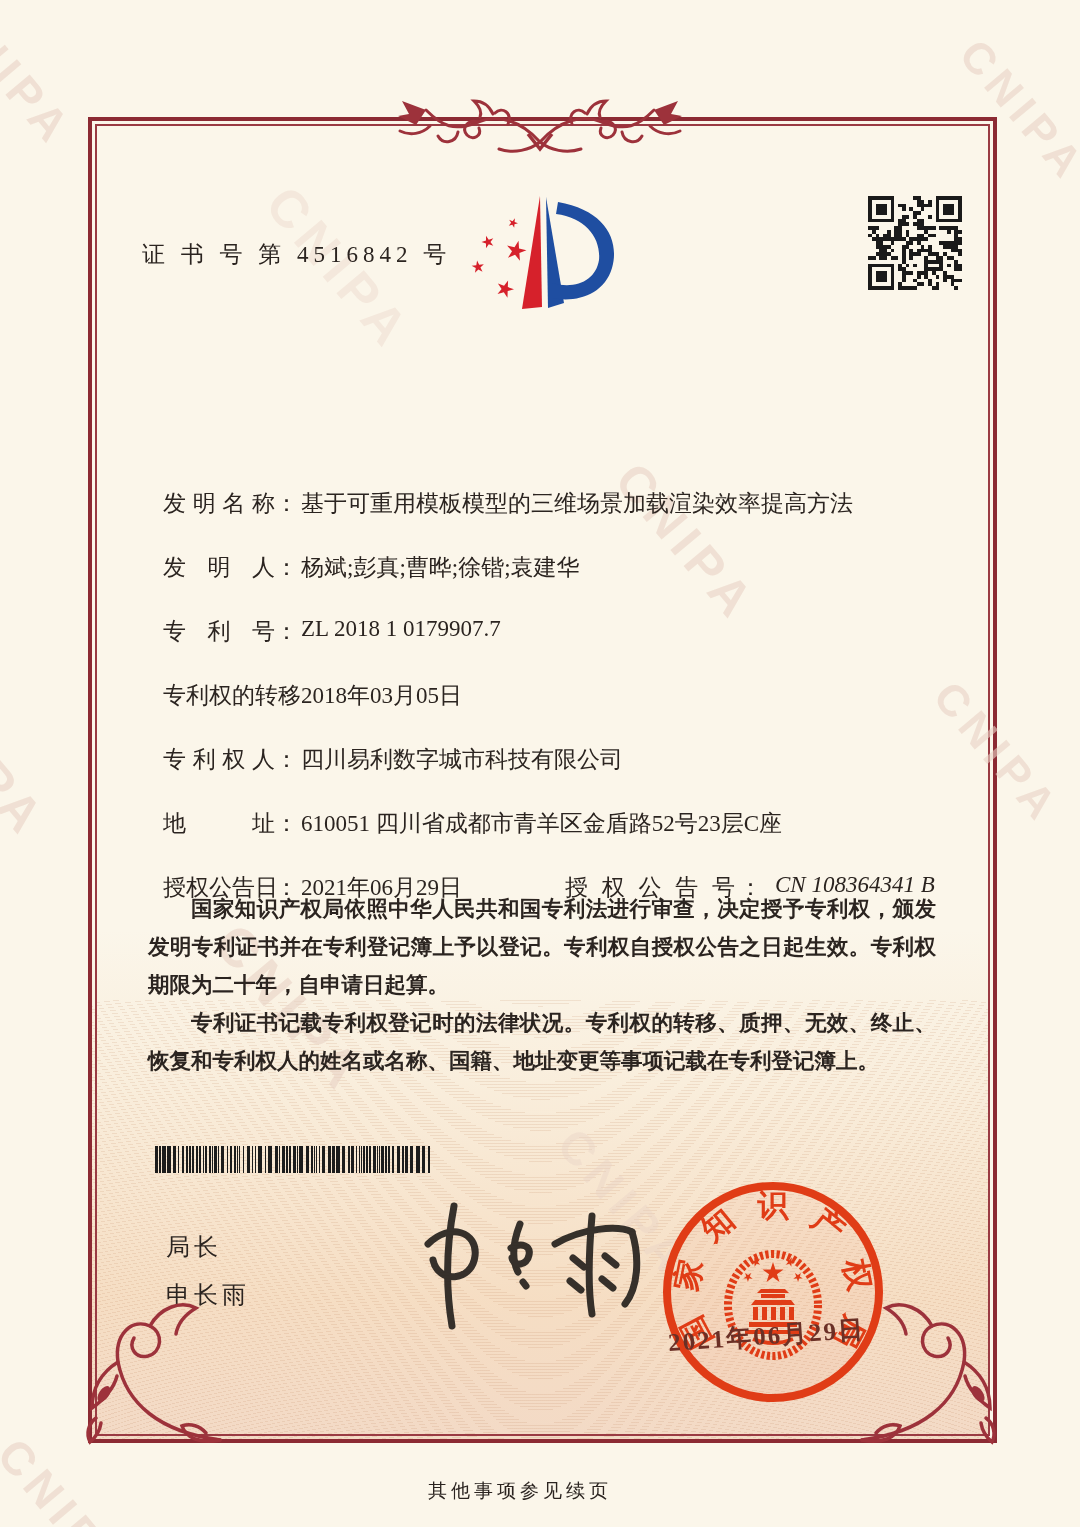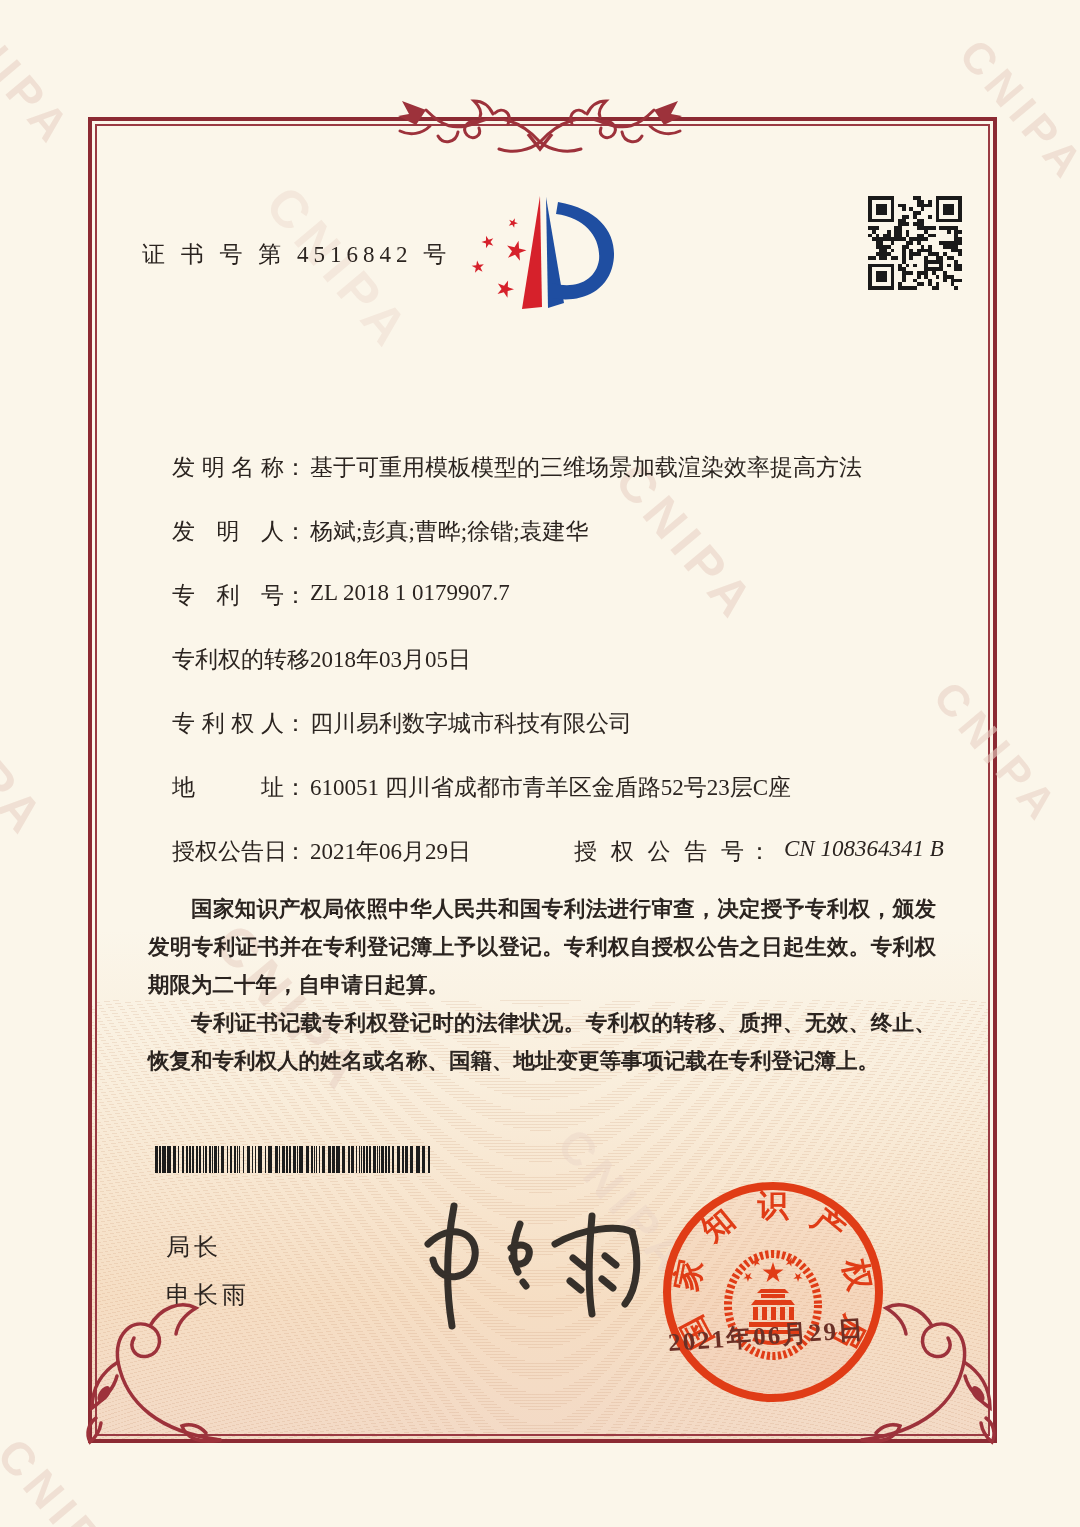--- a/index.html
+++ b/index.html
@@ -19,21 +19,21 @@
   .frame-inner{position:absolute;inset:3px;border:2px solid #9a3b43;}
   
   .wm{position:absolute;font-family:"Liberation Sans","DejaVu Sans",sans-serif;
       font-weight:bold;color:#e9d3c6;letter-spacing:7px;transform:rotate(50deg);
       transform-origin:left top;opacity:.6;z-index:2;white-space:nowrap;}
   
   .certnum{position:absolute;left:142px;top:195px;font-size:23px;letter-spacing:5px;z-index:3;margin-top:44px;}
   .title{position:absolute;left:90px;top:328px;width:905px;text-align:center;
          font-size:46px;font-weight:600;letter-spacing:28px;text-indent:28px;z-index:3;}
   .fields{position:absolute;left:155px;top:452px;width:800px;z-index:3;font-size:23px;}
-  .frow{position:absolute;left:17px;height:30px;white-space:nowrap;}
+  .frow{position:absolute;left:8px;height:30px;white-space:nowrap;margin-top:36px;}
   .flabel{display:inline-block;width:112px;text-align:justify;text-align-last:justify;}
   .fvalue{position:absolute;left:138px;top:0;}
   .flabel2{position:absolute;left:402px;top:0;letter-spacing:4px;}
   .fvalue2{position:absolute;left:612px;top:0;font-style:italic;}
   .bodytext{position:absolute;left:148px;top:890px;width:788px;z-index:3;
             font-size:21.5px;line-height:38px;text-align:justify;}
   .bodytext p{margin:0;text-indent:2em;font-weight:bold;}
   .director{position:absolute;left:166px;z-index:3;font-size:24px;letter-spacing:4px;}
   .pagenum{position:absolute;left:340px;top:1396px;width:400px;text-align:center;
            font-size:19px;z-index:3;letter-spacing:2px;}
@@ -503,14 +503,15 @@
         <span class="arc-ch" style="left: 43.4905px; top: 31.4814px; transform: rotate(-39.3333deg);">知</span>
         <span class="arc-ch" style="left: 98px; top: 12px; transform: rotate(0deg);">识</span>
         <span class="arc-ch" style="left: 152.509px; top: 31.4814px; transform: rotate(39.3333deg);">产</span>
         <span class="arc-ch" style="left: 182.323px; top: 81.0996px; transform: rotate(78.6667deg);">权</span>
         <span class="arc-ch" style="left: 173.933px; top: 138.375px; transform: rotate(118deg);">局</span>
       </div>
   </div>
   <div class="sealdate">2021年06月29日</div>
 
 
+  <div class="footnote">其他事项参见续页</div>
 
 </div>
 
 </body></html>

